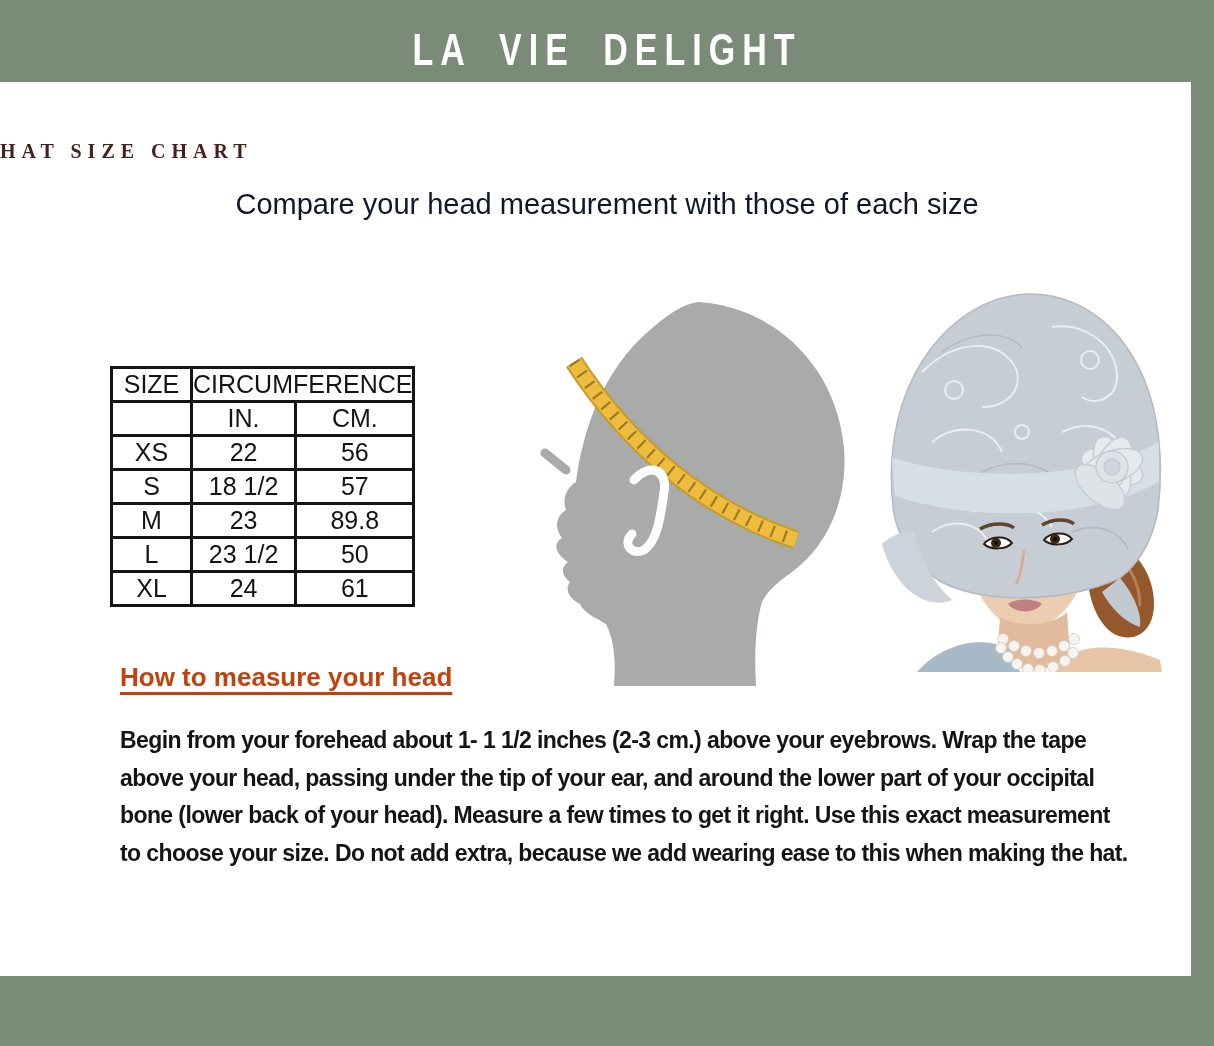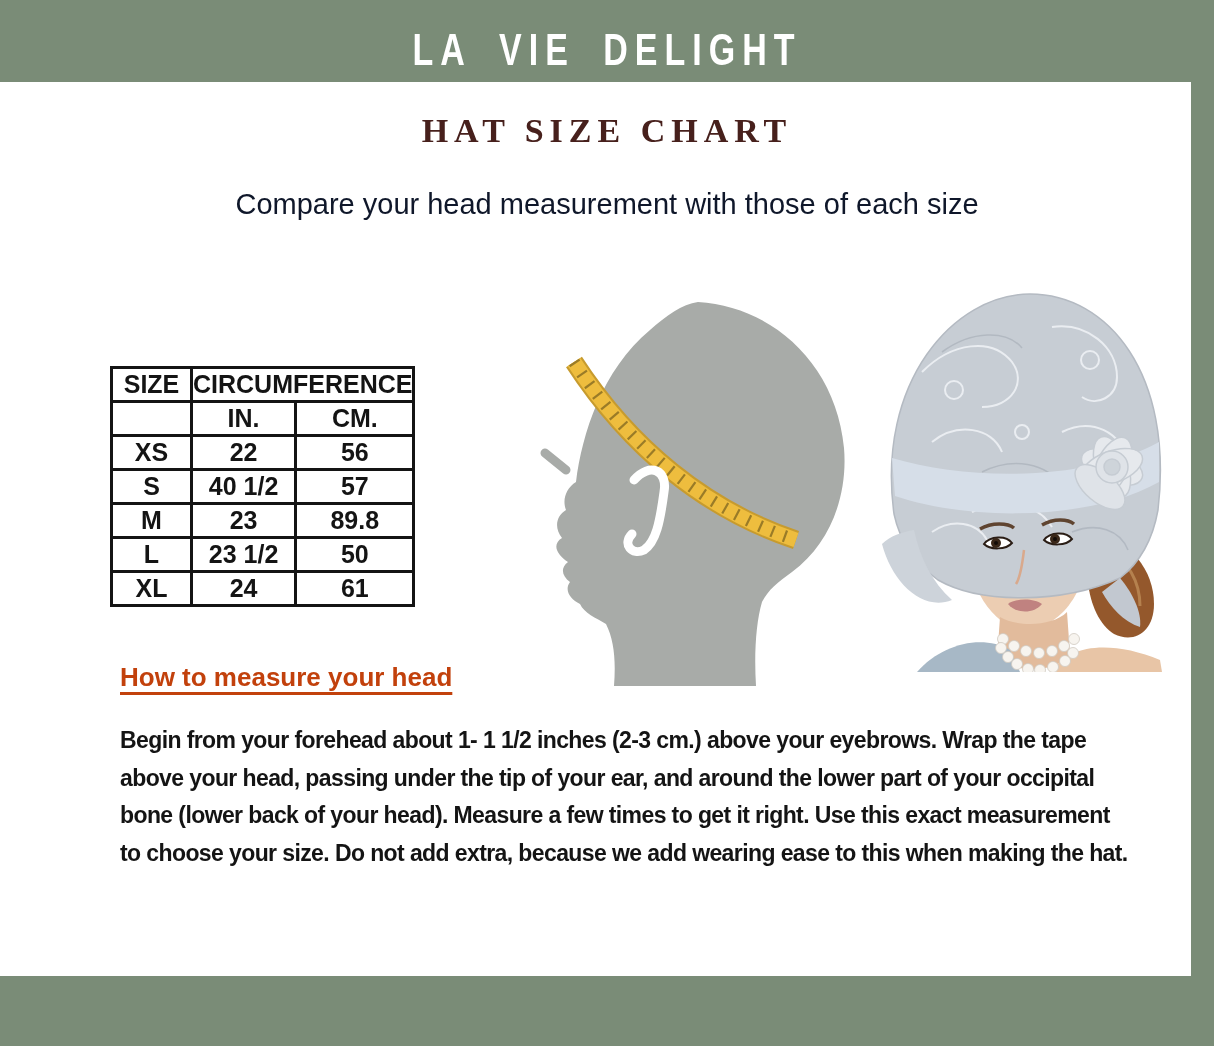--- a/index.html
+++ b/index.html
@@ -14,35 +14,35 @@
   .brand{
     position:absolute;left:0;top:0;width:1214px;height:98px;
     display:flex;align-items:center;justify-content:center;
   }
   .brand span{
     display:inline-block;color:#ffffff;font-weight:700;font-size:34px;
     letter-spacing:7px;word-spacing:12px;transform:scaleY(1.32);
     font-family:"Liberation Sans",sans-serif;
   }
   .page-title{
-    position:absolute;left:0;top:112px;width:1214px;text-align:center;
-    font-family:"Liberation Serif",serif;font-size:34px;font-weight:700;
+    position:absolute;left:0;top:140px;width:1214px;text-align:left;
+    font-family:"Liberation Serif",serif;font-size:20px;font-weight:700;
     letter-spacing:6px;color:#47201c;
   }
   .subtitle{
     position:absolute;left:0;top:188px;width:1214px;text-align:center;
     font-size:29px;color:#0f172a;font-weight:400;
   }
   
   table.size-chart{
     position:absolute;left:110px;top:366px;border-collapse:collapse;
     font-family:"Liberation Sans",sans-serif;color:#141414;
   }
   table.size-chart td{
-    border:3px solid #141414;font-weight:700;font-size:25px;
+    border:3px solid #141414;font-weight:400;font-size:25px;
     padding:0;line-height:1;height:31px;vertical-align:middle;margin-left:20px;
   }
   td.c-size{width:77px;text-align:center;}
   td.c-in{width:100px;text-align:center;}
   td.c-cm{width:114px;text-align:center;}
   td.c-span{text-align:right;letter-spacing:0px;font-size:24px;}
   td.cell-left{text-align:center;padding-left:13px;}
   tr.data-row td{height:31px;}
   
   .head-illus{position:absolute;left:538px;top:298px;width:318px;height:388px;}
@@ -85,21 +85,21 @@
       <td class="c-in">IN.</td>
       <td class="c-cm">CM.</td>
     </tr>
     <tr class="data-row">
       <td class="cell-left">XS</td>
       <td class="cell-left">22</td>
       <td class="cell-left">56</td>
     </tr>
     <tr class="data-row">
       <td class="cell-left">S</td>
-      <td class="cell-left">40 1/2</td>
+      <td class="cell-left">18 1/2</td>
       <td class="cell-left">57</td>
     </tr>
     <tr class="data-row">
       <td class="cell-left">M</td>
       <td class="cell-left">23</td>
       <td class="cell-left">89.8</td>
     </tr>
     <tr class="data-row">
       <td class="cell-left">L</td>
       <td class="cell-left">23 1/2</td>

